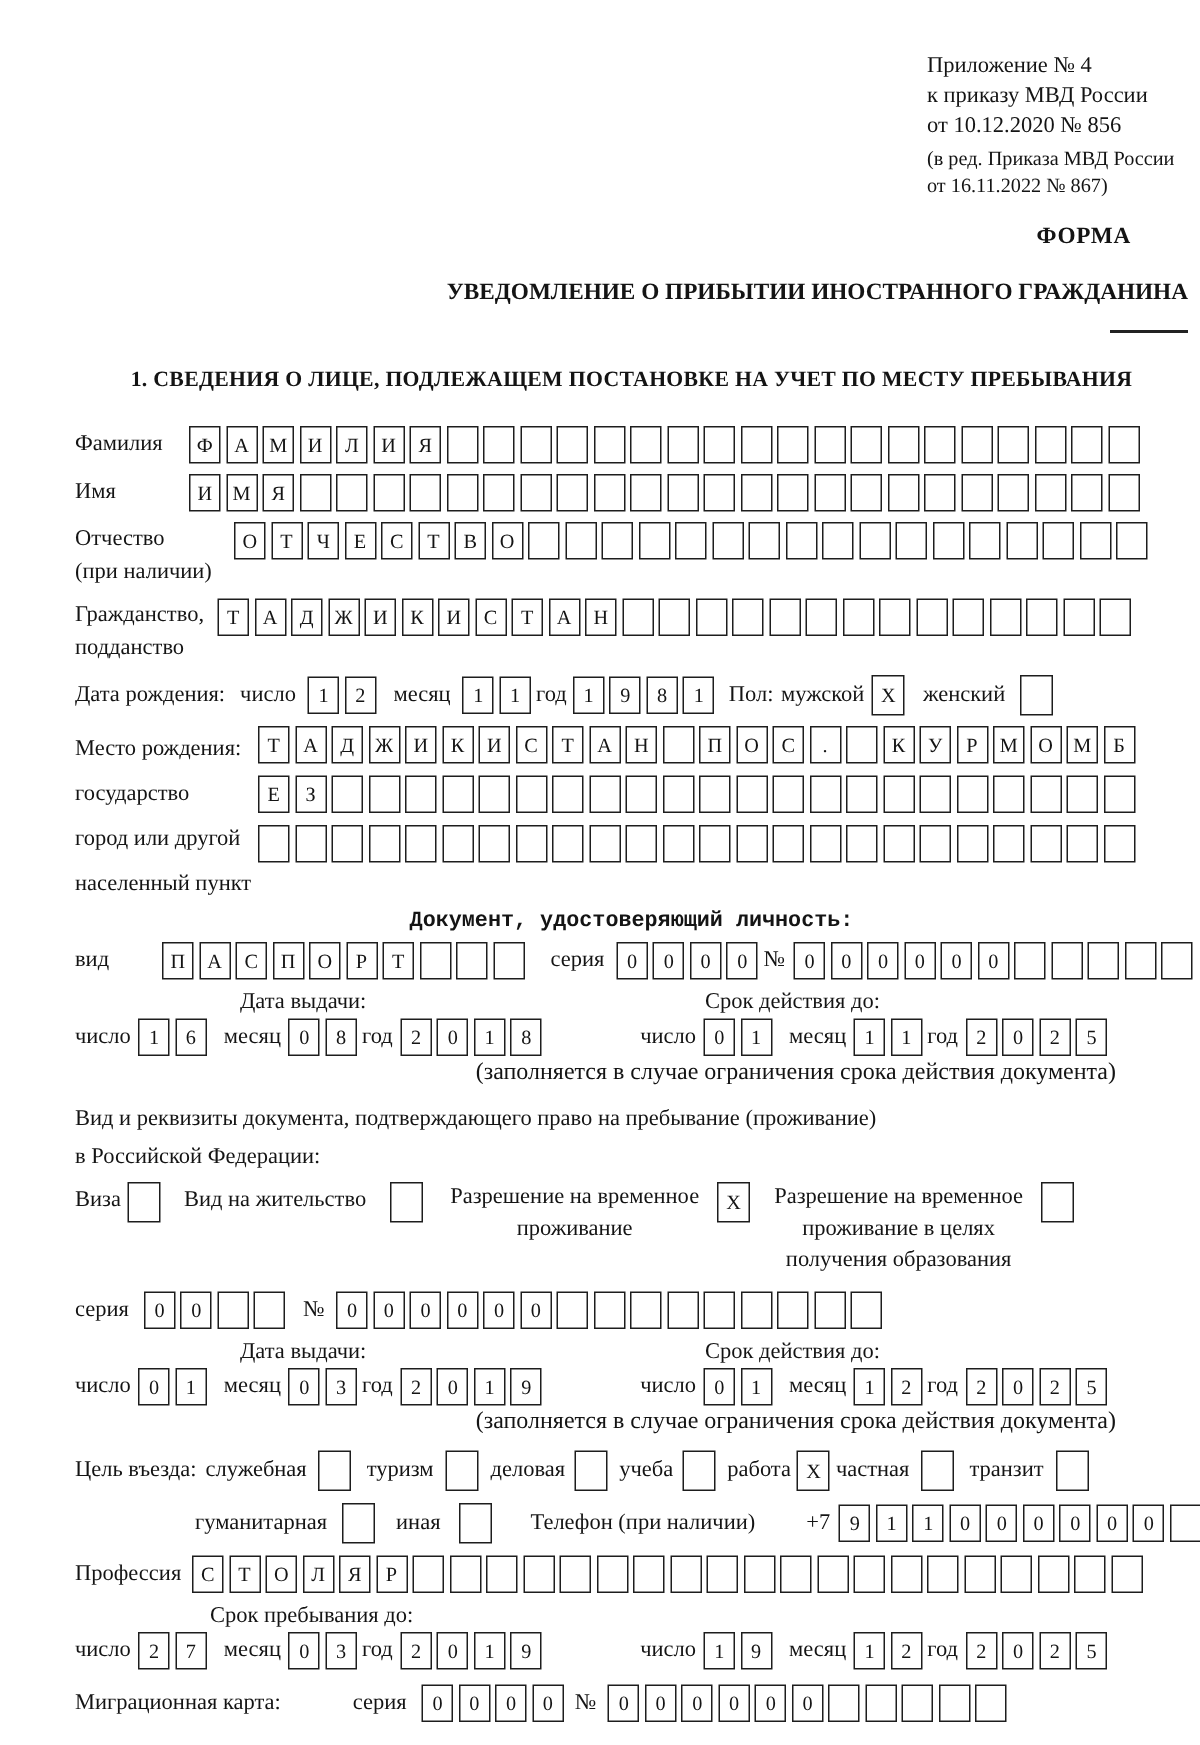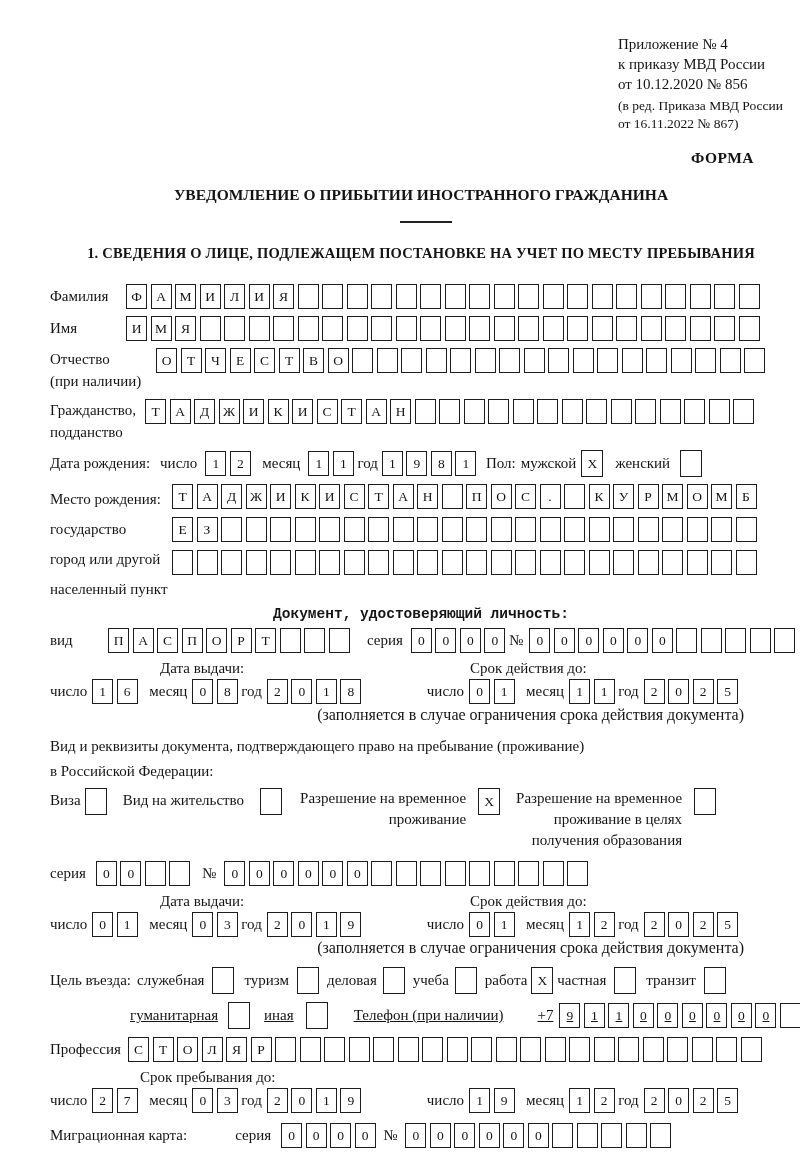--- a/index.html
+++ b/index.html
@@ -1,38 +1,38 @@
 <!DOCTYPE html>
 <html><head>
 <meta charset="utf-8">
 <style>
   html,body{margin:0;padding:0;background:#ffffff;}
   body{width:800px;height:1163px;color:#141414;font-family:"Liberation Serif",serif;font-size:15px;overflow:hidden;}
   .page{padding:34px 8px 0 50px;}
   .hdr-block{width:252px;margin-left:568px;line-height:20px;}
   .hdr-sub{font-size:13.5px;line-height:18px;margin-top:3px;}
   .forma{ text-align:right;padding-right:38px;font-weight:bold;margin-top:16px;font-size:15.5px;letter-spacing:.5px;}
-  .title{ text-align:center;font-weight:bold;font-size:15.5px;line-height:23px;margin-top:16px;}
+  .title{ text-align:right;font-weight:bold;font-size:15.5px;line-height:23px;margin-top:16px;}
   .title .uline{display:inline-block;width:52px;border-bottom:2px solid #222;height:13px;margin-left:10px;}
   .sect{ text-align:center;font-weight:bold;font-size:14.5px;margin-top:16px;margin-bottom:22px;letter-spacing:.2px;}
   .frow{display:flex;align-items:center;margin-bottom:7px;}
   .frow.top{align-items:flex-start;}
   .flabel{flex:0 0 auto;}
   .cells{display:inline-flex;flex:0 0 auto;}
   .cell{flex:0 0 auto;width:19px;height:23px;border:1.6px solid #1d1d1d;margin-right:3.5px;display:flex;align-items:center;justify-content:center;font-size:13.5px;background:#fff;}
   .cb .cell{width:20px;height:25px;margin-right:0;}
   .dhdr{display:flex;margin-bottom:2px;}
   .dhdr .h1{flex:0 0 330px;padding-left:110px;box-sizing:border-box;}
   .dhdr .h2{padding-left:90px;}
   .dvals{display:flex;align-items:center;margin-bottom:2px;}
   .dvals .lbl{margin-right:5px;}
   .dvals .gap{width:62px;}
   .note{ text-align:right;padding-right:48px;font-size:16px;margin-bottom:10px;margin-top:2px;}
   .plain{line-height:25px;}
-  .ml2{text-align:right;line-height:21px;}
+  .ml2{text-align:center;line-height:21px;}
 </style>
 </head>
 <body>
 
 <div class="page">
 
   <div class="hdr-block">
     <div>Приложение № 4</div>
     <div>к приказу МВД России</div>
     <div>от 10.12.2020 № 856</div>
@@ -511,21 +511,21 @@
     <span class="flabel" style="margin-left:4px;margin-right:8px;">частная</span>
     <span class="cells cb">
         <span class="cell"></span>
       </span>
     <span class="flabel" style="margin-left:10px;margin-right:8px;">транзит</span>
     <span class="cells cb">
         <span class="cell"></span>
       </span>
   </div>
 
-  <div class="frow" style="margin-top:8px;text-decoration:underline;">
+  <div class="frow" style="margin-top:8px;">
     <span class="flabel" style="margin-left:80px;margin-right:10px;">гуманитарная</span>
     <span class="cells cb">
         <span class="cell"></span>
       </span>
     <span class="flabel" style="margin-left:14px;margin-right:12px;">иная</span>
     <span class="cells cb">
         <span class="cell"></span>
       </span>
     <span class="flabel" style="margin-left:26px;">Телефон (при наличии)</span>
     <span class="flabel" style="margin-left:34px;margin-right:6px;">+7</span>

